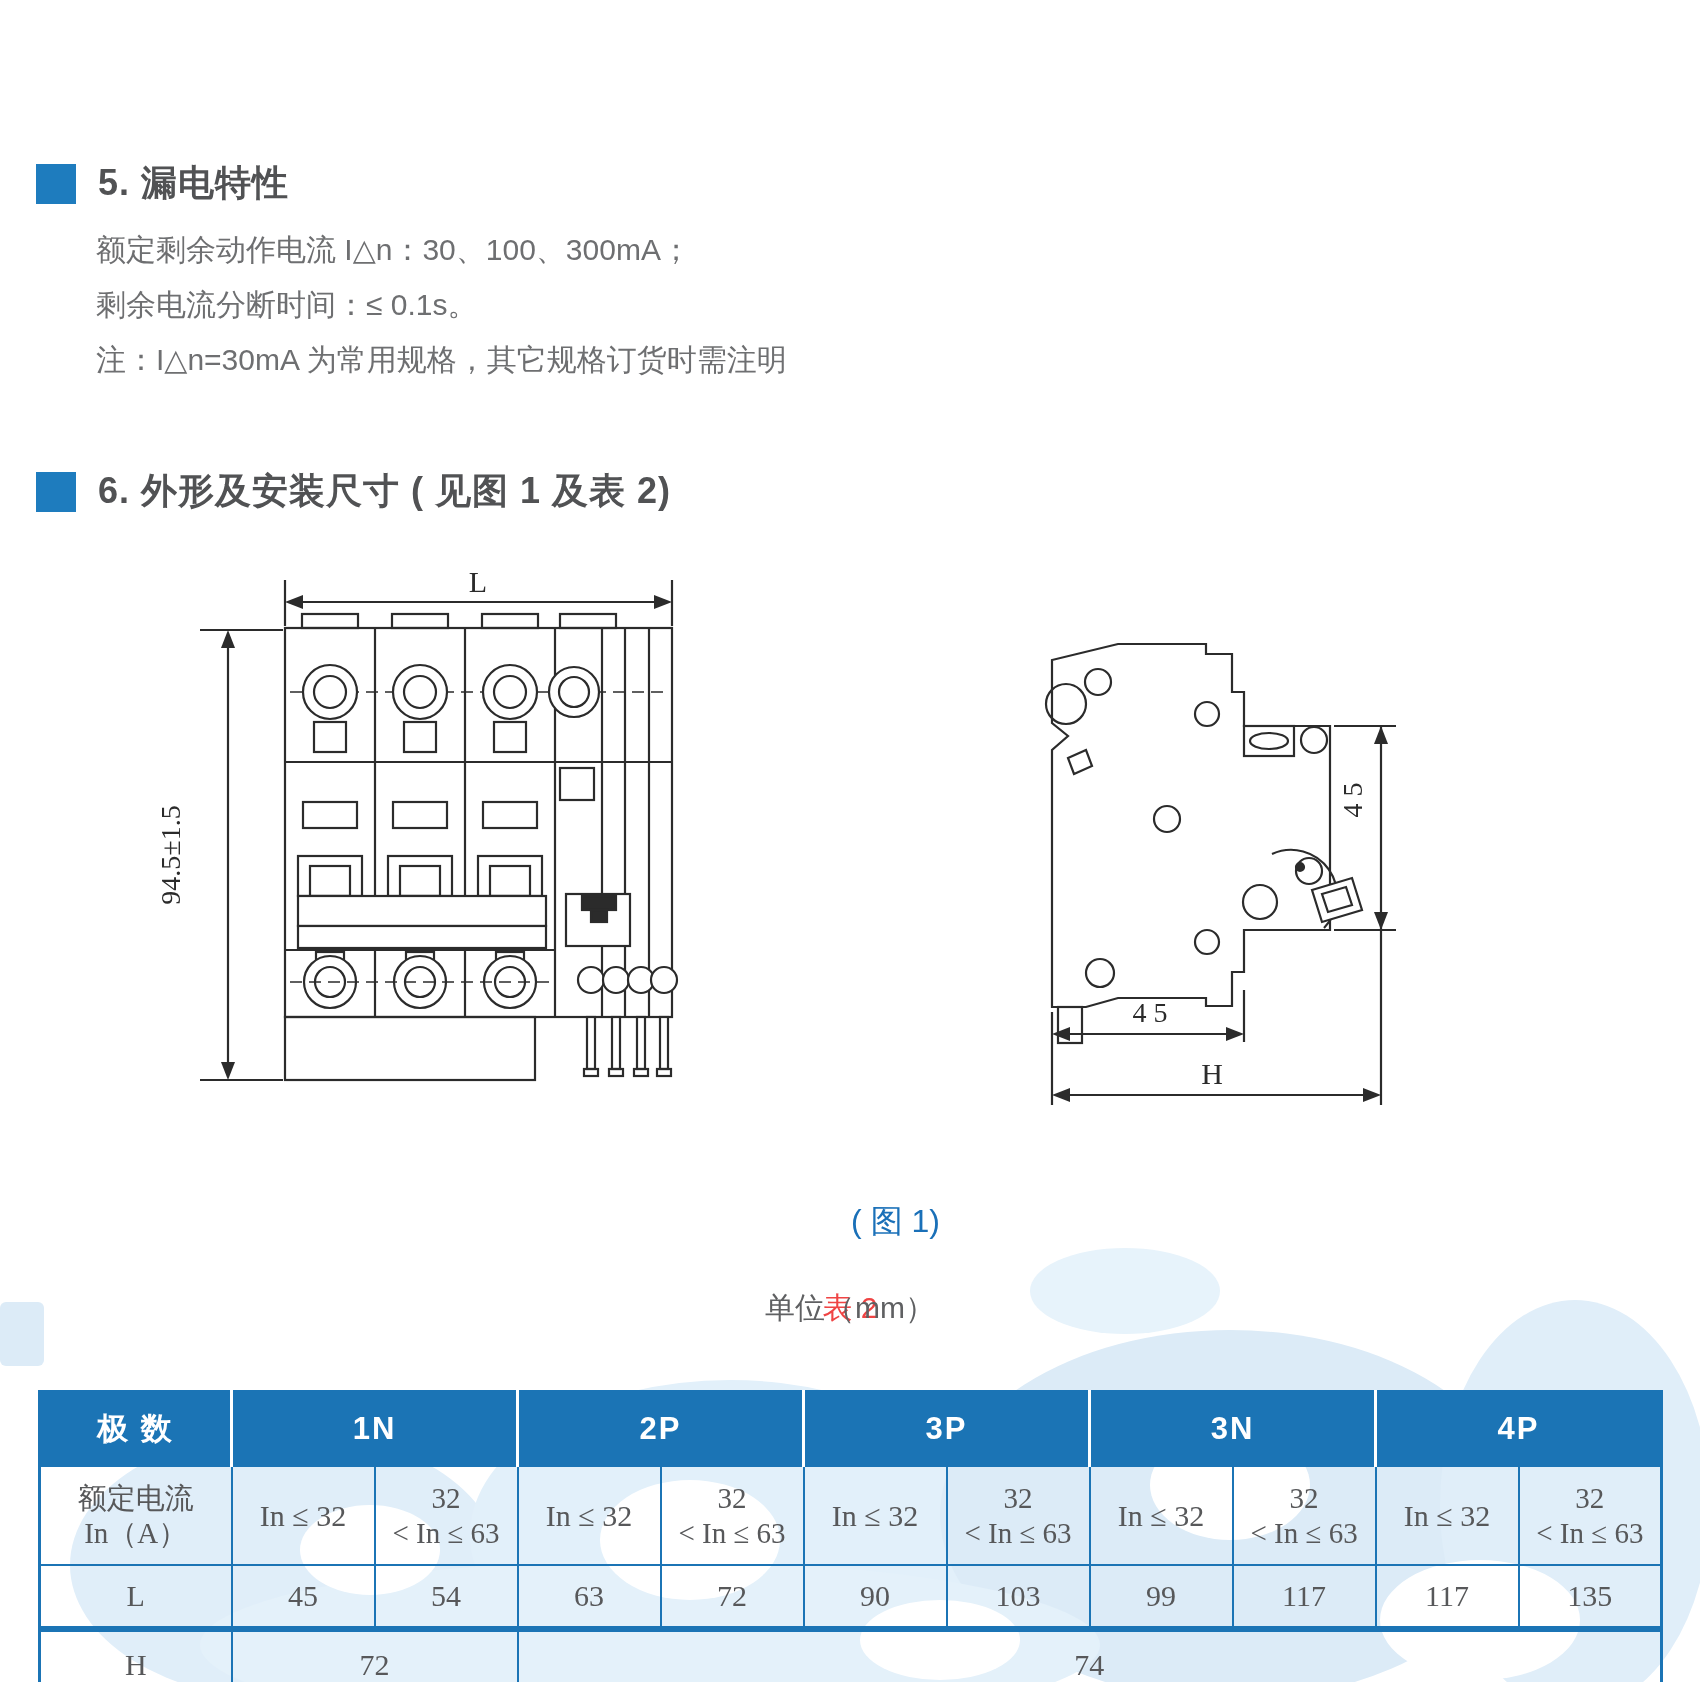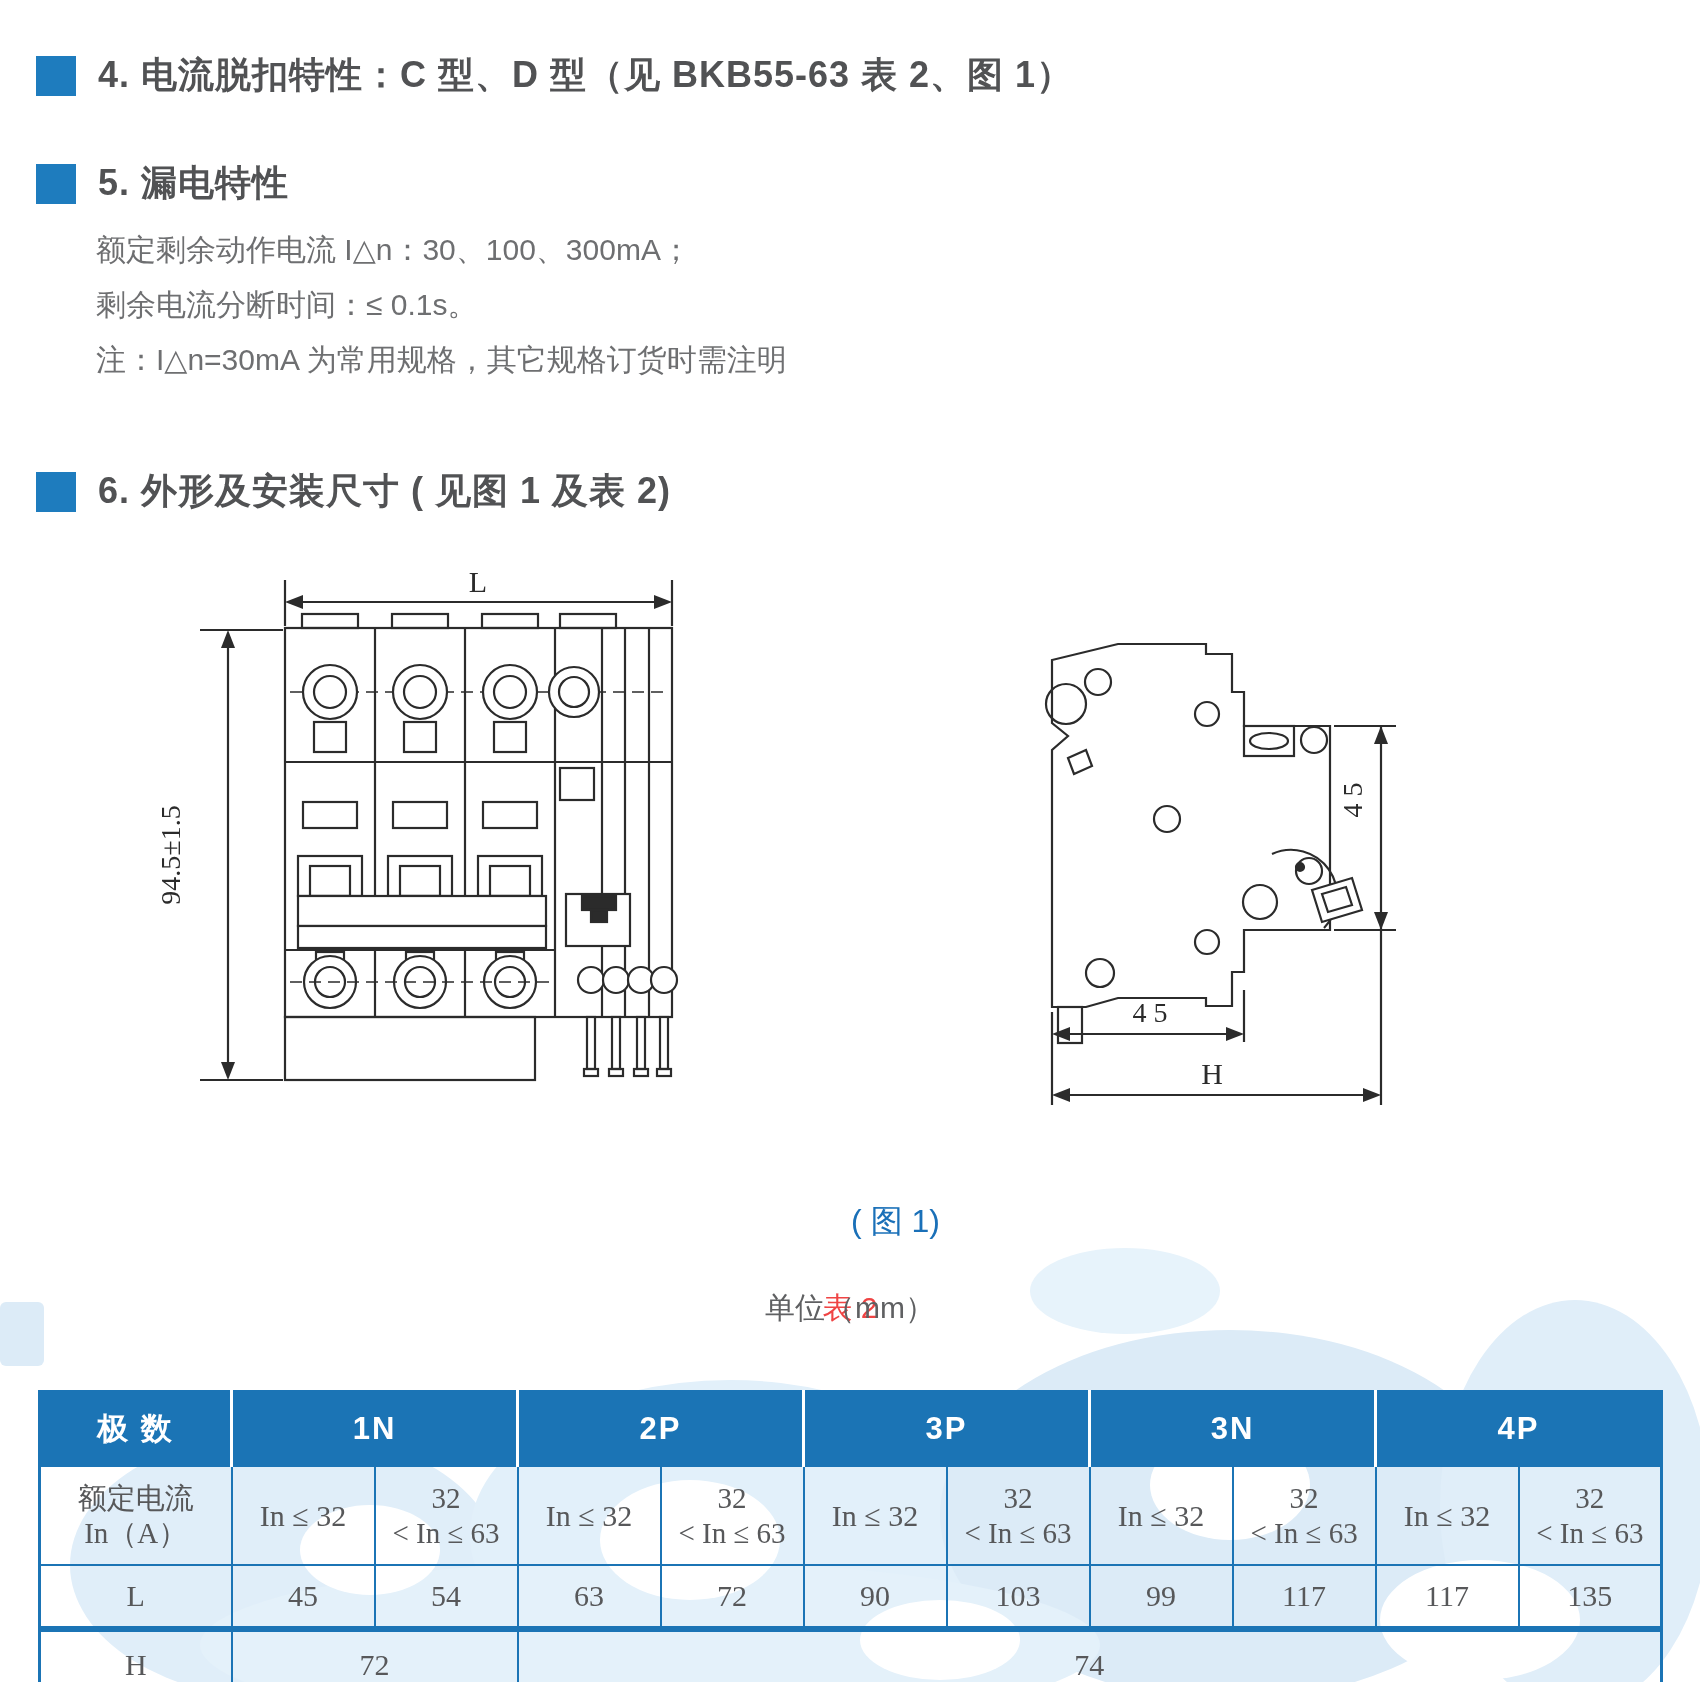--- a/index.html
+++ b/index.html
@@ -57,24 +57,20 @@
     <div class="wm" style="left:1030px;top:1248px;width:190px;height:86px;background:#e7f3fb;"></div>
     <div class="wm" style="left:600px;top:1480px;width:180px;height:120px;background:#ffffff;"></div>
     <div class="wm" style="left:1150px;top:1430px;width:160px;height:110px;background:#ffffff;"></div>
     <div class="wm" style="left:1380px;top:1560px;width:200px;height:120px;background:#ffffff;"></div>
     <div class="wm" style="left:300px;top:1505px;width:140px;height:90px;background:#ffffff;"></div>
     <div class="wm" style="left:860px;top:1600px;width:160px;height:80px;background:#ffffff;"></div>
   </div>
 
   <div class="content">
 
-    <div class="sec" style="top:52px;">
-      <div class="bullet"></div>
-      <div class="sec-title">4. 电流脱扣特性：C 型、D 型（见 BKB55-63 表 2、图 1）</div>
-    </div>
 
     <div class="sec" style="top:160px;">
       <div class="bullet"></div>
       <div class="sec-title">5. 漏电特性</div>
     </div>
 
     <div class="para" style="top:222px;">
       <div class="para-line">额定剩余动作电流 I△n：30、100、300mA；</div>
       <div class="para-line">剩余电流分断时间：≤ 0.1s。</div>
       <div class="para-line">注：I△n=30mA 为常用规格，其它规格订货时需注明</div>

